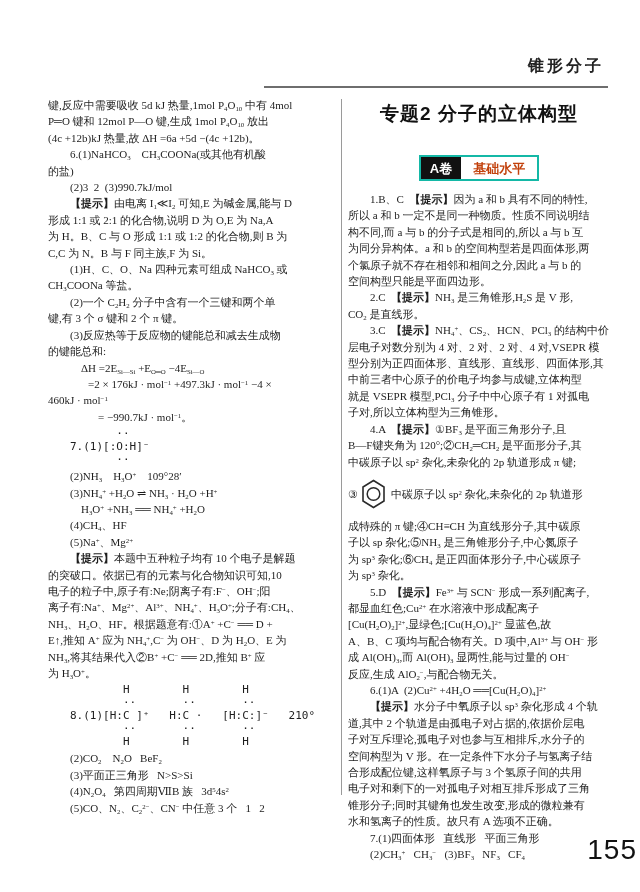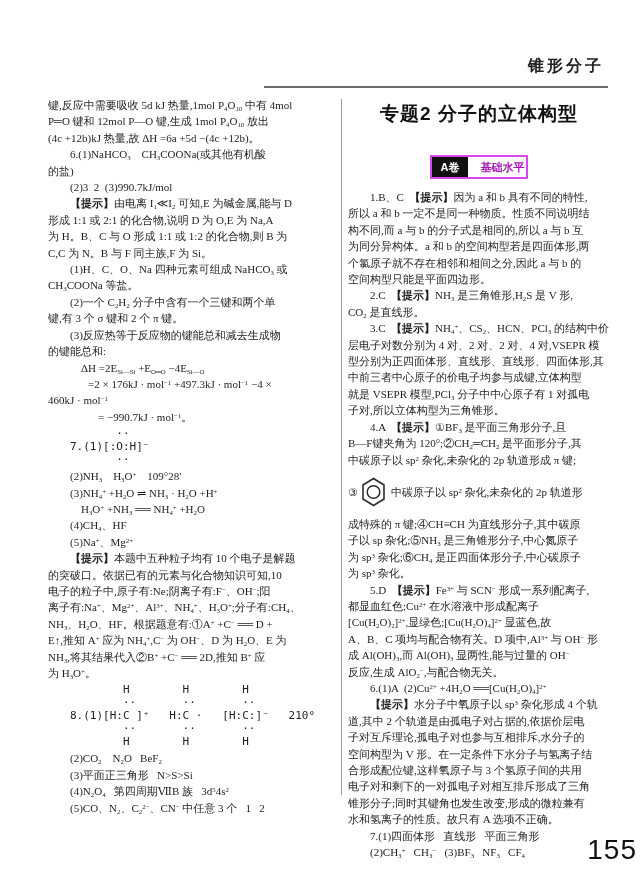--- a/index.html
+++ b/index.html
@@ -35,25 +35,25 @@
   sup { vertical-align:0.5em; }
   sub { vertical-align:-0.25em; }
   
   .sec-title {
     text-align:center; font-family:"Liberation Sans","DejaVu Sans",sans-serif;
     font-size:19px; font-weight:700; letter-spacing:1px; color:#111;
     margin:4px 0 28px 0;
   }
   .badge-wrap { text-align:center; margin:0 0 10px 0; }
   .badge {
-    display:inline-flex; border:2px solid #d946ef; font-family:"Liberation Sans","DejaVu Sans",sans-serif;
-    font-size:11px; font-weight:700; line-height:1;
+    display:inline-flex; border:2px solid #14b8a6; font-family:"Liberation Sans","DejaVu Sans",sans-serif;
+    font-size:13px; font-weight:700; line-height:1;
   }
   .badge .seg-a { background:#111; color:#fff; padding:5px 9px 4px 9px; }
-  .badge .seg-b { background:#fff; color:#a21caf; padding:5px 2px 4px 12px; }
+  .badge .seg-b { background:#fff; color:#c2410c; padding:5px 12px 4px 12px; }
   
   .benz-row { display:flex; align-items:center; font-size:11px; line-height:16.4px; margin:4px 0 4px 0; min-height:40px; }
   .benz-row .pfx { margin-right:2px; }
   .benz-row svg { flex:0 0 auto; margin:0 5px 0 1px; }
   .benz-row .txt { white-space:pre-wrap; }
   
   .pageno {
     position:absolute; right:3px; bottom:26px;
     font-family:"Liberation Sans","DejaVu Sans",sans-serif;
     font-size:28px; color:#111; letter-spacing:1px;

